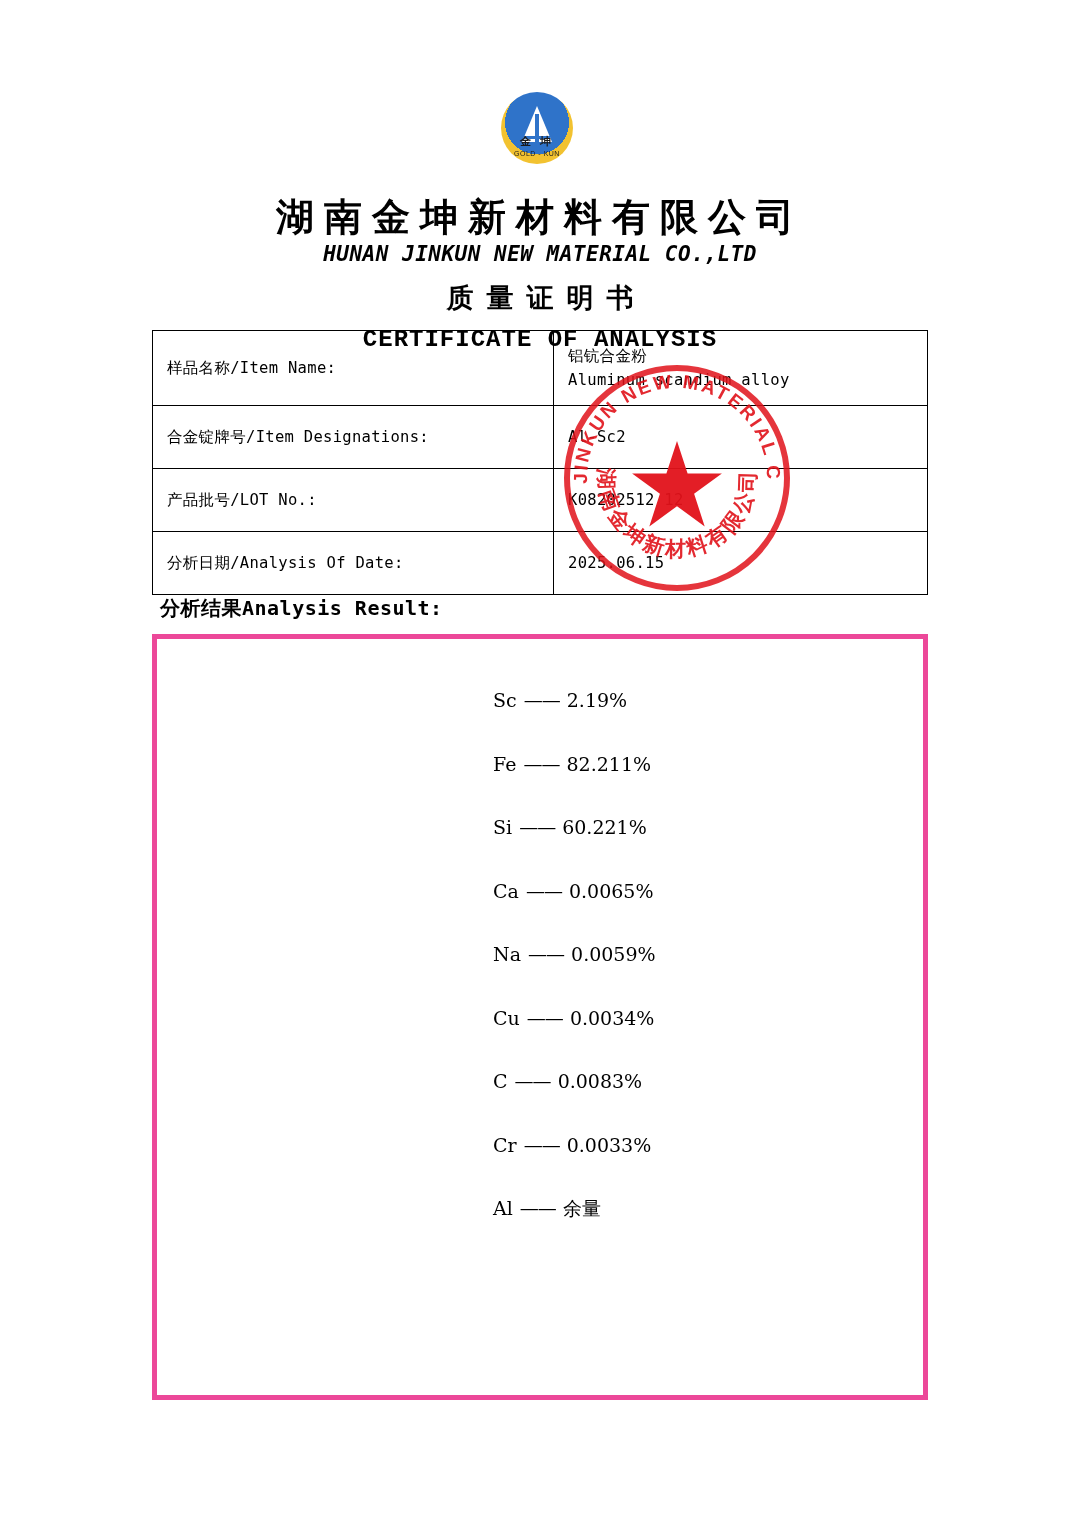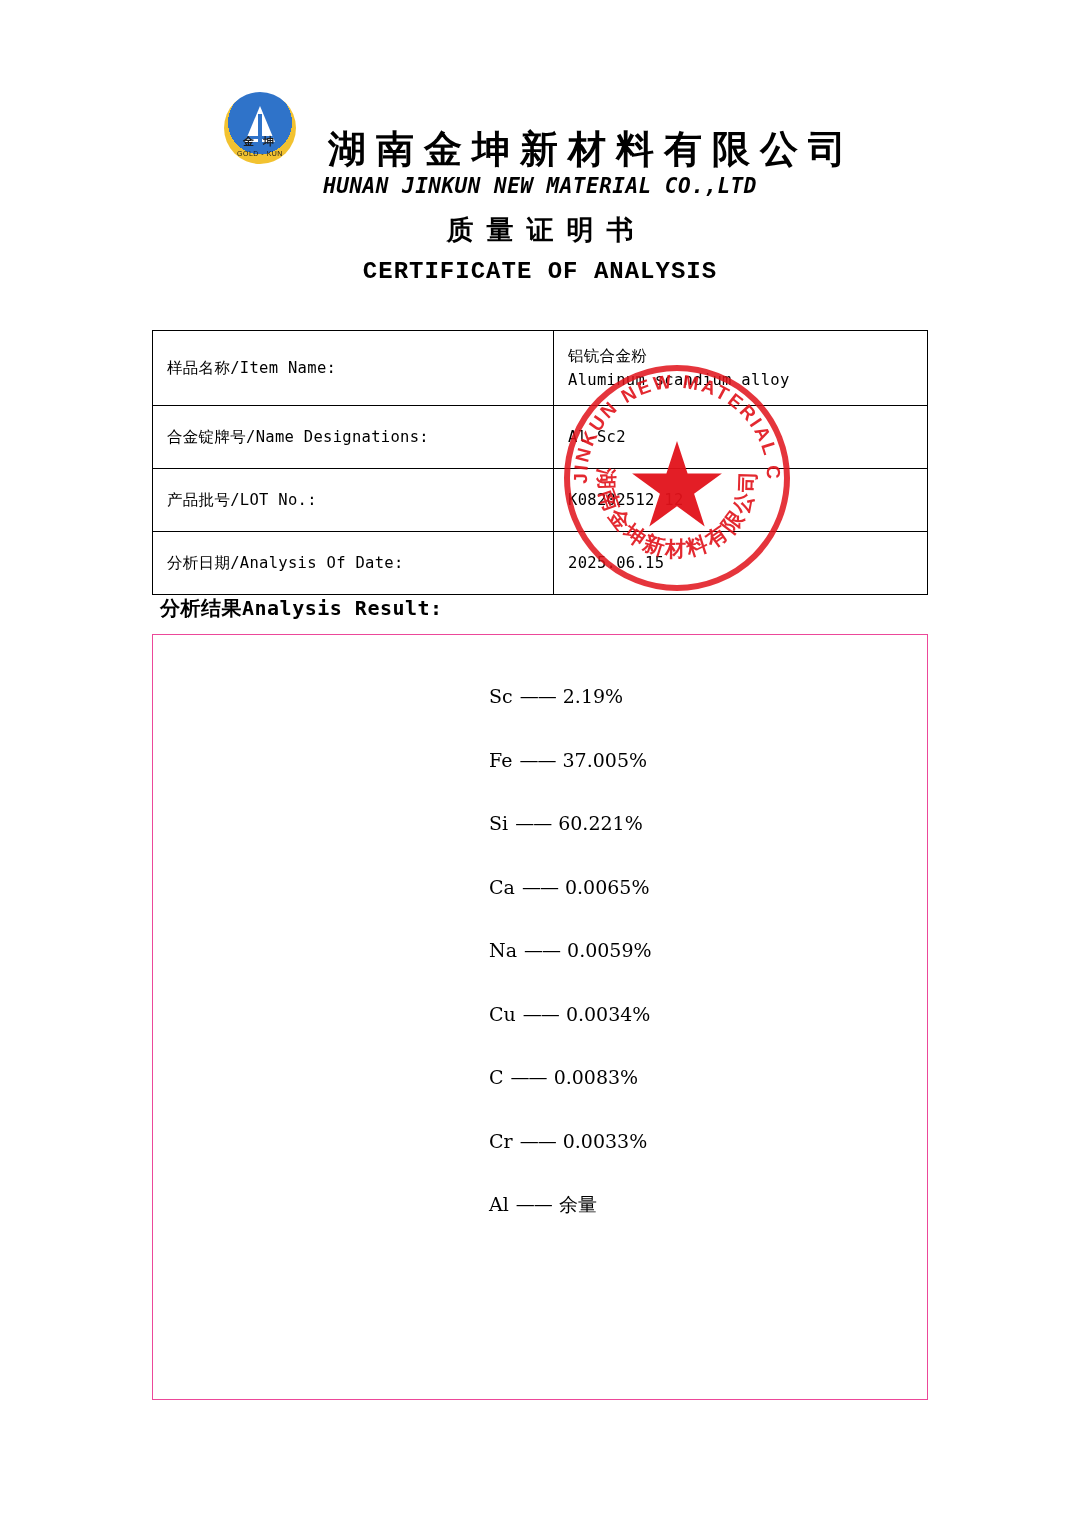--- a/index.html
+++ b/index.html
@@ -27,23 +27,24 @@
   .header {
     position: absolute;
     left: 0;
     top: 92px;
     width: 1080px;
     text-align: center;
   }
   .header-row {
     position: relative;
     display: flex;
-    align-items: flex-end;
+    align-items: center;
     justify-content: center;
     gap: 26px;
+    flex-direction: column;
   }
   .logo {
     width: 78px;
     height: 78px;
     position: relative;
     flex: 0 0 auto;
   }
   .logo .circle {
     position: absolute;
     left: 0; top: 0;
@@ -176,21 +177,21 @@
     font-size: 20px;
     font-weight: bold;
     letter-spacing: 0.5px;
   }
   .result-box {
     position: absolute;
     left: 152px;
     top: 634px;
     width: 776px;
     height: 766px;
-    border: 1px solid #ec4899;
+    border: 5px solid #ec4899;
     box-sizing: border-box;
   }
   .result-list {
     position: absolute;
     left: 0;
     top: 30px;
     width: 100%;
   }
   .result-row {
     font-family: "DejaVu Serif", serif;
@@ -244,40 +245,40 @@
       <tr class="tall">
         <td class="label">样品名称/Item Name:</td>
         <td>
           <span class="cell-two-lines">
             <span class="l1">铝钪合金粉</span>
             <span class="l2">Aluminum scandium alloy</span>
           </span>
         </td>
       </tr>
       <tr>
-        <td class="label">合金锭牌号/Name Designations:</td>
+        <td class="label">合金锭牌号/Item Designations:</td>
         <td>Al-Sc2</td>
       </tr>
       <tr>
         <td class="label">产品批号/LOT No.:</td>
         <td>K08202512 12</td>
       </tr>
       <tr>
         <td class="label">分析日期/Analysis Of Date:</td>
         <td>2025.06.15</td>
       </tr>
     </tbody>
   </table>
 
   <div class="analysis-label">分析结果Analysis Result:</div>
 
   <div class="result-box">
     <div class="result-list" id="result-list">
         <div class="result-row"><span>Sc</span><span class="dash"> —— </span><span>2.19%</span></div>
-        <div class="result-row"><span>Fe</span><span class="dash"> —— </span><span>37.005%</span></div>
+        <div class="result-row"><span>Fe</span><span class="dash"> —— </span><span>82.211%</span></div>
         <div class="result-row"><span>Si</span><span class="dash"> —— </span><span>60.221%</span></div>
         <div class="result-row"><span>Ca</span><span class="dash"> —— </span><span>0.0065%</span></div>
         <div class="result-row"><span>Na</span><span class="dash"> —— </span><span>0.0059%</span></div>
         <div class="result-row"><span>Cu</span><span class="dash"> —— </span><span>0.0034%</span></div>
         <div class="result-row"><span>C</span><span class="dash"> —— </span><span>0.0083%</span></div>
         <div class="result-row"><span>Cr</span><span class="dash"> —— </span><span>0.0033%</span></div>
         <div class="result-row"><span>Al</span><span class="dash"> —— </span><span>余量</span></div>
       </div>
   </div>
 

